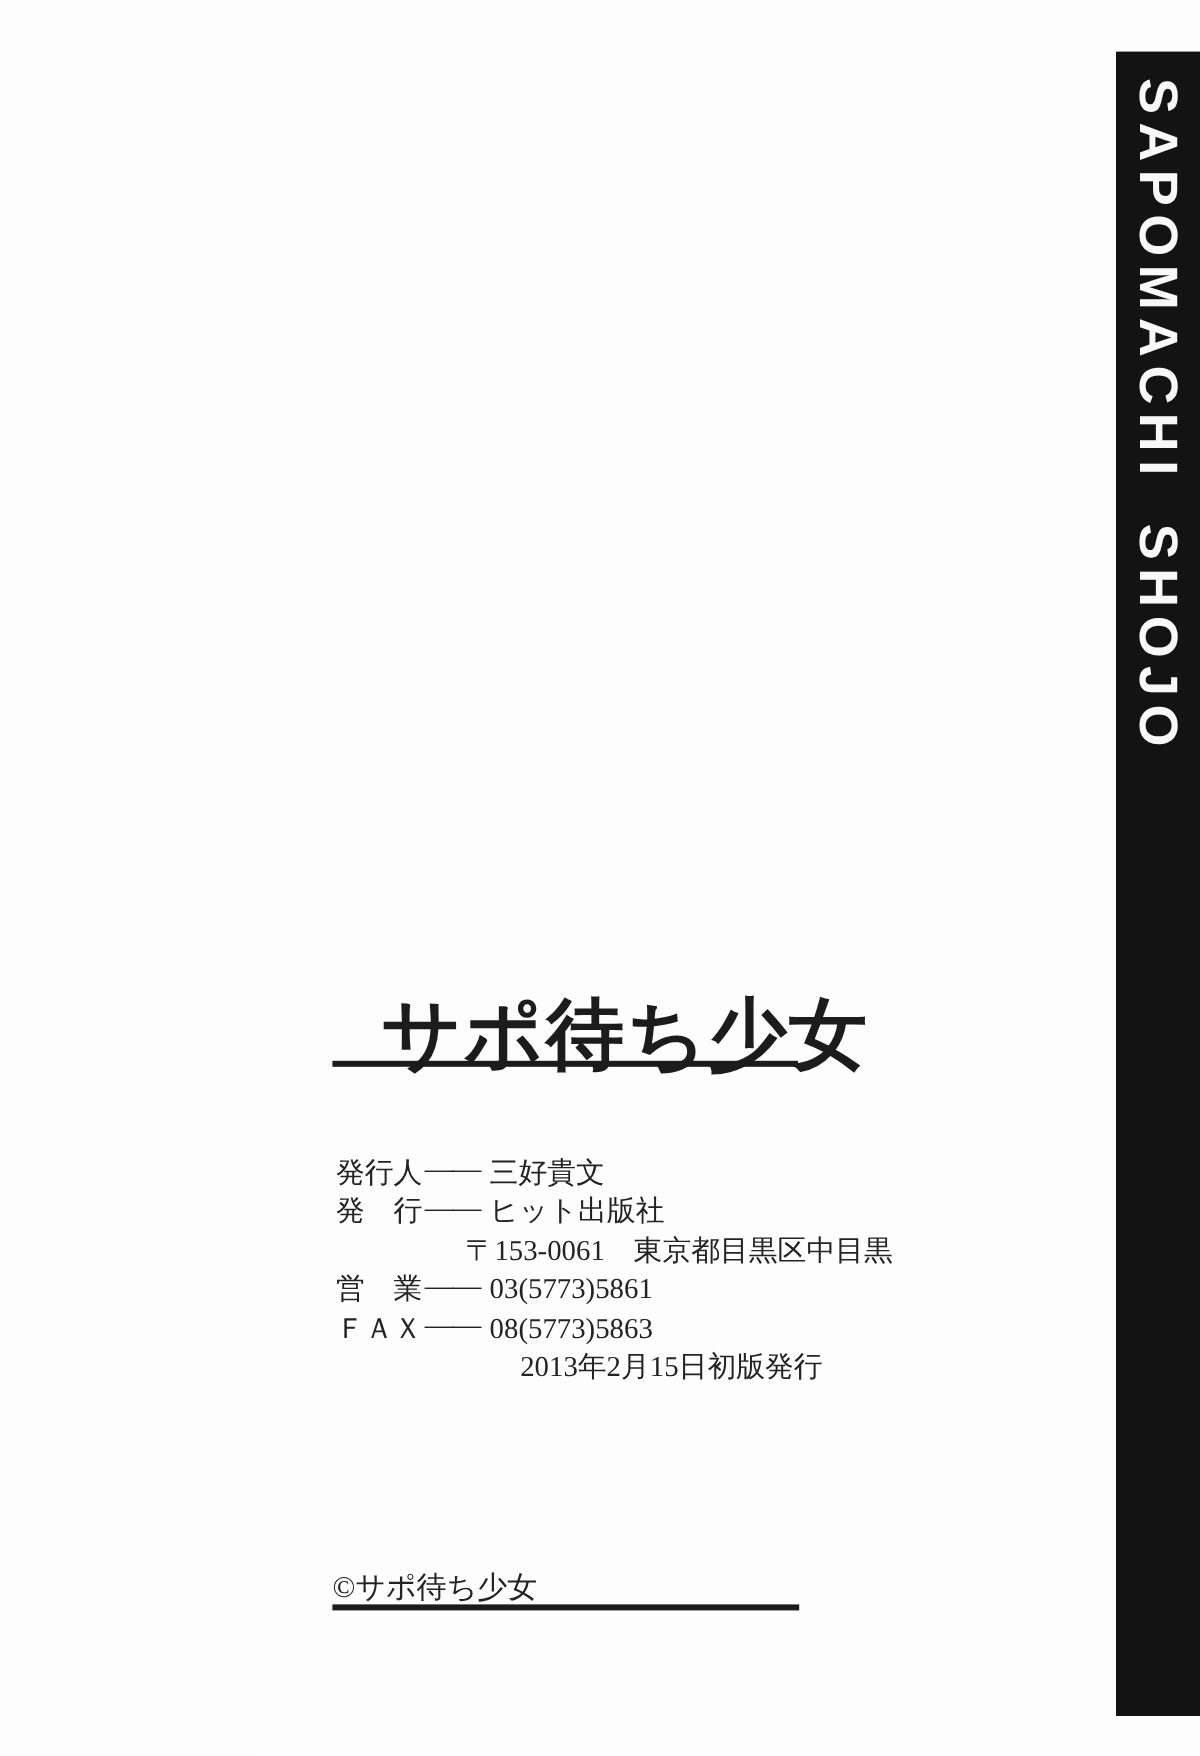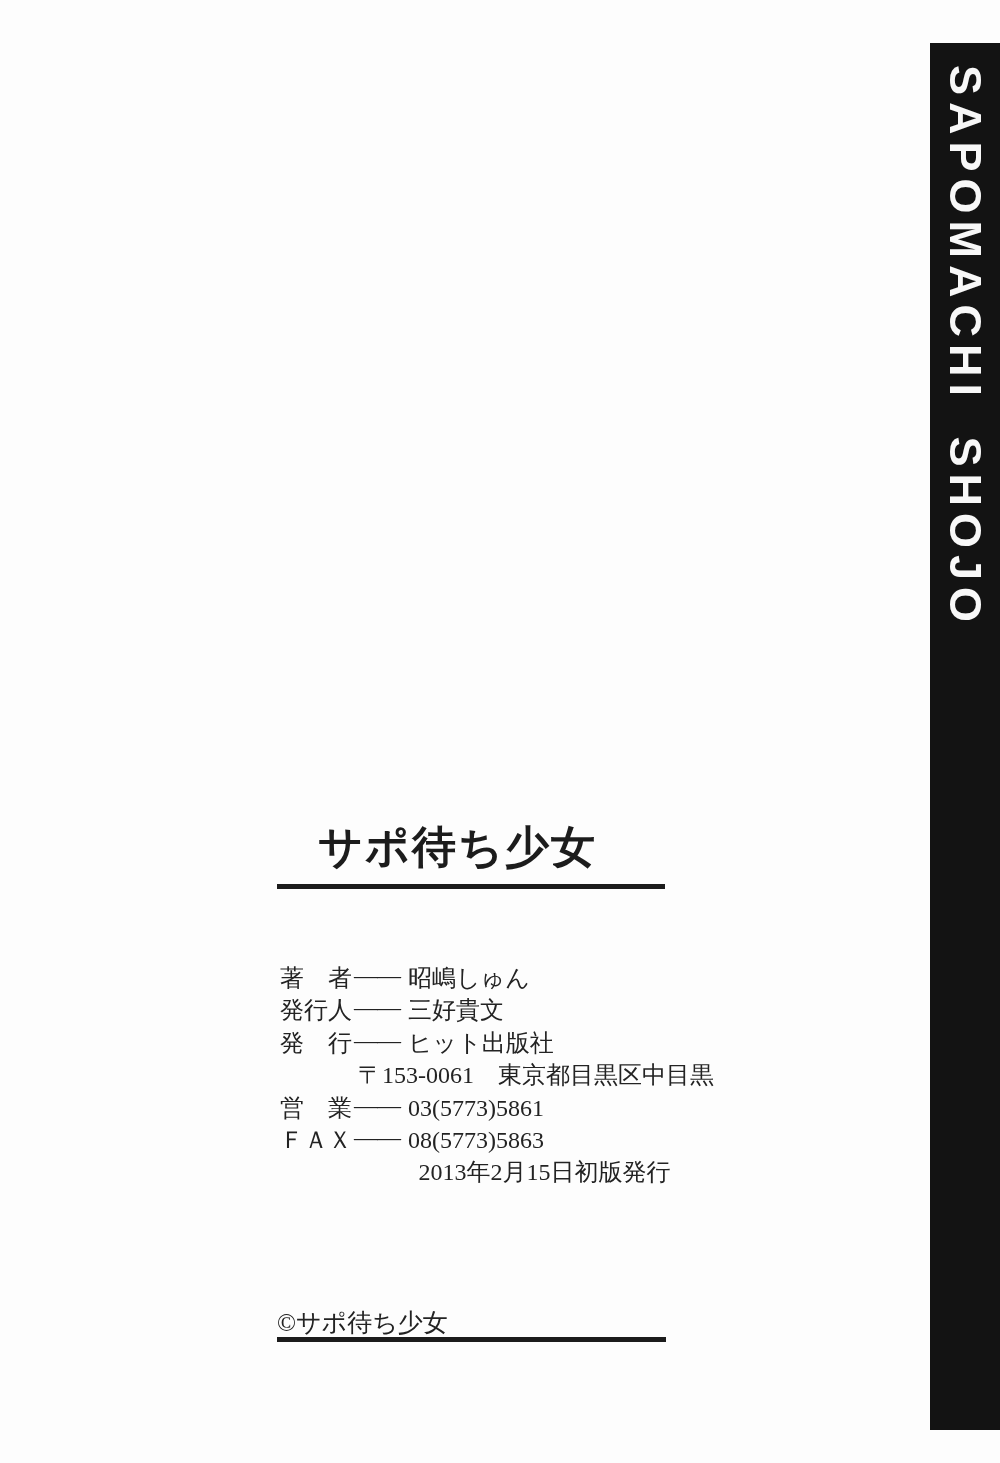--- a/index.html
+++ b/index.html
@@ -40,21 +40,21 @@
     white-space: nowrap;
   }
 
   
   .title {
     position: absolute;
     left: 318px;
     top: 818px;
     font-family: "Liberation Sans", "DejaVu Sans", sans-serif;
     font-weight: 800;
-    font-size: 44px;
+    font-size: 65px;
     letter-spacing: 2px;
     color: #1c1c1c;
     white-space: nowrap;
   }
   .title-rule {
     position: absolute;
     left: 277px;
     top: 884px;
     width: 388px;
     height: 5px;
@@ -71,21 +71,21 @@
     color: #232323;
     white-space: nowrap;
   }
   .row { height: 32.4px; }
   .row .sep {
     letter-spacing: -1px;
     margin: 0 8px 0 2px;
     position: relative;
     top: -3px;
   }
-  .row.indent-address { margin-left: 78px; }
+  .row.indent-address { margin-left: 108px; }
   .row.indent-address2 { margin-left: 210px; }
   .row.indent-date { margin-left: 95px; text-align: center; }
 
   
   .copyright {
     position: absolute;
     left: 277px;
     top: 1306px;
     font-size: 25px;
     color: #232323;
@@ -107,23 +107,20 @@
 
   <div class="spine">
     <div class="spine-text">SAPOMACHI SHOJO</div>
   </div>
 
   <div class="title">サポ待ち少女</div>
   <div class="title-rule"></div>
 
   <div class="colophon">
     <div class="row">
-      <span class="label">著　者</span><span class="sep">——</span><span class="value">昭嶋しゅん</span>
-    </div>
-    <div class="row">
       <span class="label">発行人</span><span class="sep">——</span><span class="value">三好貴文</span>
     </div>
     <div class="row">
       <span class="label">発　行</span><span class="sep">——</span><span class="value">ヒット出版社</span>
     </div>
     <div class="row indent-address">
       <span class="value">〒153-0061　東京都目黒区中目黒</span>
     </div>
     <div class="row">
       <span class="label">営　業</span><span class="sep">——</span><span class="value">03(5773)5861</span>

